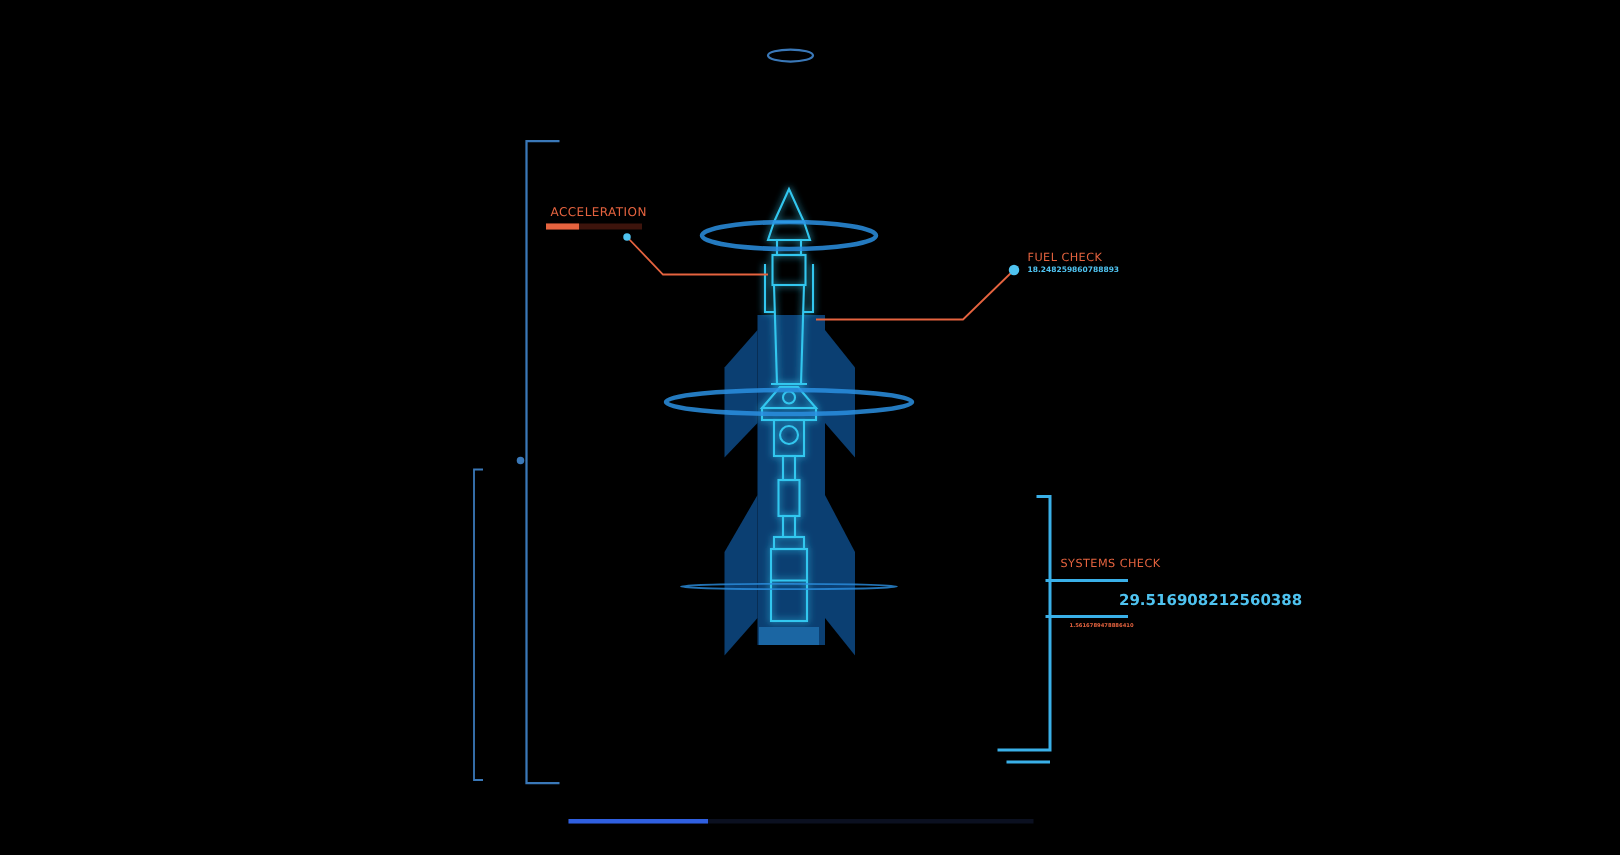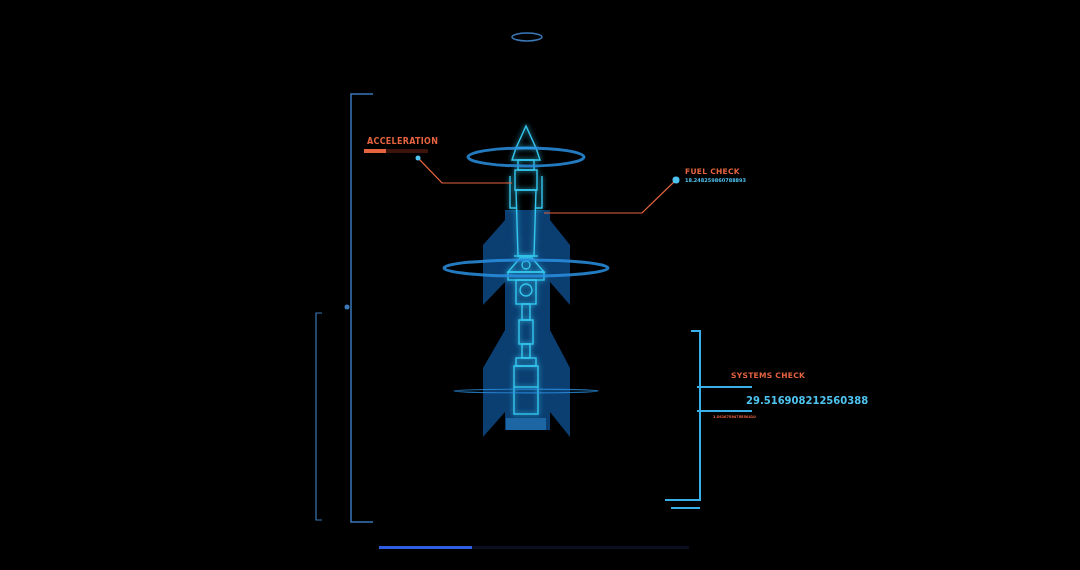--- a/index.html
+++ b/index.html
@@ -1,18 +1,18 @@
 <!DOCTYPE html>
 <html><head>
 <meta charset="utf-8">
 <style>
   html, body { margin:0; padding:0; background:#000; }
   body { width:1080px; height:570px; position:relative; overflow:hidden; font-family:"DejaVu Sans", sans-serif; }
   .abs { position:absolute; }
-  .label-orange { color:#e5633f; font-weight:bold; letter-spacing:0.3px; }
+  .label-orange { color:#e5633f; font-weight:normal; letter-spacing:0.3px; }
   .val-cyan { color:#4fc3f0; font-weight:bold; }
   svg { position:absolute; left:0; top:0; }
 </style>
 </head>
 <body>
 
 <svg width="1080" height="570">
   <defs>
     <filter id="glow" x="-50%" y="-50%" width="200%" height="200%">
       <feGaussianBlur stdDeviation="2.5" result="b"></feGaussianBlur>
@@ -77,19 +77,19 @@
 </svg>
 
 <div class="abs label-orange" style="left:367px; top:137px; font-size:8px;">ACCELERATION</div>
 <div class="abs" style="left:364px; top:149px; width:64px; height:4px; background:#3d140c;">
   <div style="width:35%; height:100%; background:#e5633f;"></div>
 </div>
 
 <div class="abs label-orange" style="left:685px; top:167px; font-size:7.5px;text-align:center;">FUEL CHECK</div>
 <div class="abs val-cyan" style="left:685px; top:177px; font-size:5px;">18.248259860788893</div>
 
-<div class="abs label-orange" style="left:707px; top:371px; font-size:7.5px;margin-left:24px;">SYSTEMS CHECK</div>
+<div class="abs label-orange" style="left:707px; top:371px; font-size:7.5px;">SYSTEMS CHECK</div>
 <div class="abs val-cyan" style="left:746px; top:395px; font-size:10px;">29.516908212560388</div>
 <div class="abs" style="left:713px; top:415px; font-size:3.5px; color:#e5633f; font-weight:bold;">1.5616789478886410</div>
 
 <div class="abs" style="left:379px; top:546px; width:310px; height:3px; background:#0b1020;">
   <div style="width:30%; height:100%; background:#2f5fe0;"></div>
 </div>
 
 </body></html>

